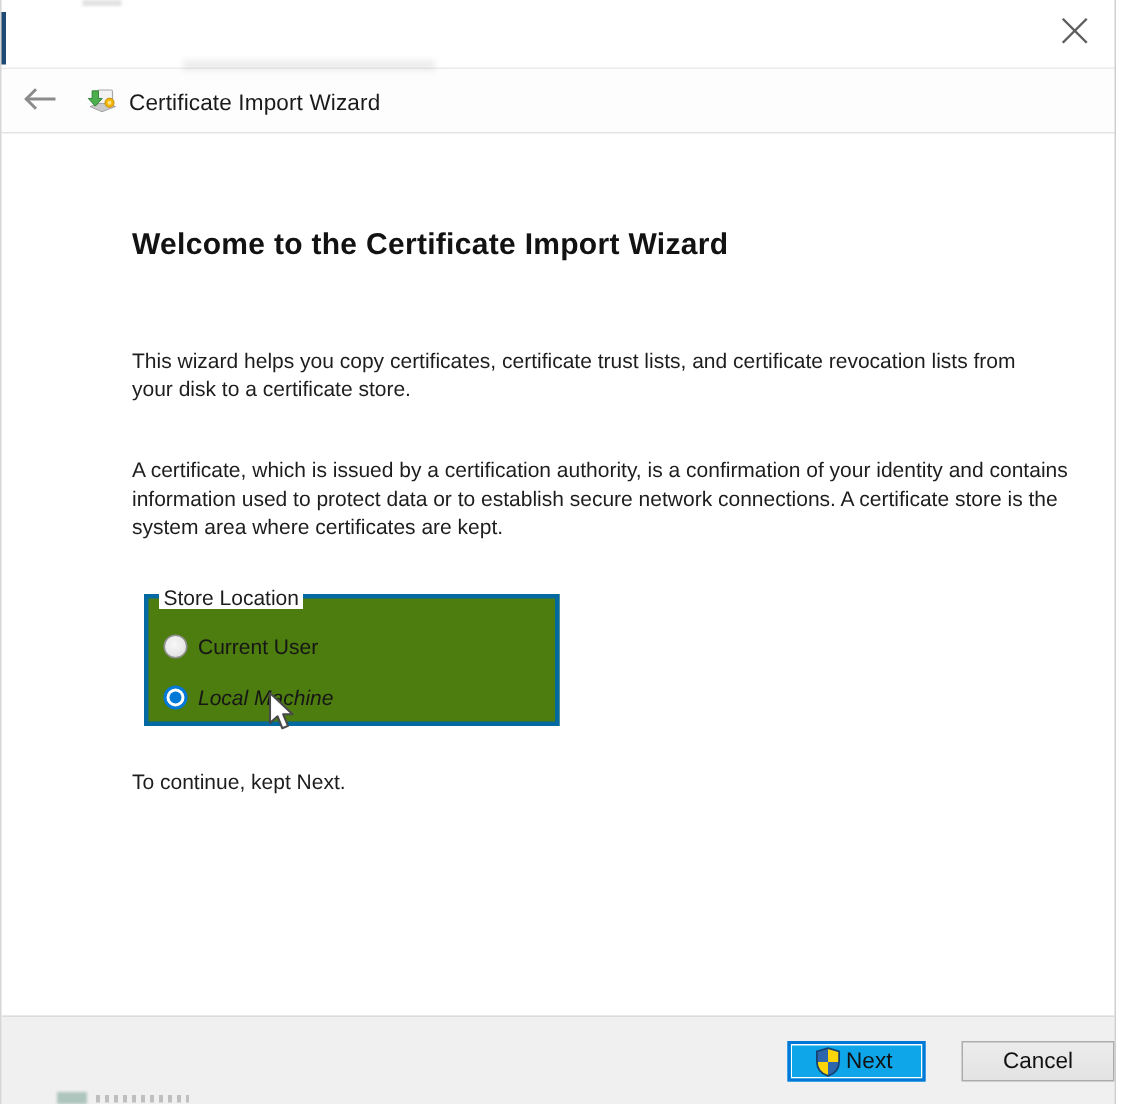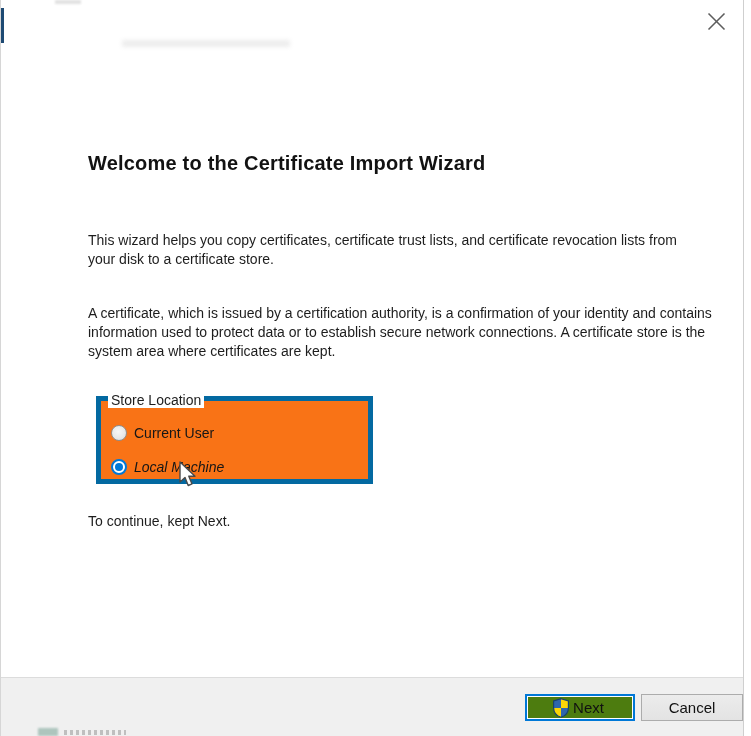--- a/index.html
+++ b/index.html
@@ -42,21 +42,21 @@
   .main-heading {
     position: absolute; left: 87px; top: 62px; width: 620px;
     font-size: 20px; font-weight: bold; color: #121212; letter-spacing: 0.2px;
   }
   .para { position: absolute; left: 87px; font-size: 14px; line-height: 19px; color: #1d1d1d; }
   .para-1 { top: 141px; width: 618px; }
   .para-2 { top: 214px; width: 626px; }
 
   .groupbox {
     position: absolute; left: 95px; top: 306px; width: 277px; height: 88px;
-    border: 5px solid #0369a1; background: #f97316;
+    border: 3px solid #0369a1; background: #4d7c0f;
   }
   .groupbox-legend {
     position: absolute; left: 7px; top: -9px; padding: 0 3px;
     background: #ffffff; font-size: 14px; color: #1d1d1d;
   }
   .radio-row { position: absolute; left: 10px; display: flex; align-items: center; height: 18px; }
   .radio-row-1 { top: 23px; }
   .radio-row-2 { top: 57px; font-style: italic; }
   .radio-circle {
     width: 16px; height: 16px; border-radius: 50%; margin-right: 7px; flex: 0 0 16px;
@@ -81,22 +81,22 @@
   
   .footer {
     position: absolute; left: 1px; top: 677px; width: 742px; height: 59px;
     background: #f0f0f0; border-top: 1px solid #dcdcdc;
   }
   .btn {
     position: absolute; top: 16px; height: 27px; display: flex; align-items: center; justify-content: center;
     font-size: 15px; color: #111111;
   }
   .btn-next {
-    left: 524px; width: 110px;
-    background: #4d7c0f; border: 2px solid #0078d7;
+    left: 524px; width: 92px;
+    background: #0ea5e9; border: 2px solid #0078d7;
     box-shadow: inset 0 0 0 1px #ffffff;
   }
   .btn-next .shield { width: 18px; height: 20px; margin-right: 3px; margin-left: -4px; }
   .btn-cancel {
     left: 640px; width: 102px;
     background: linear-gradient(#ececec, #e3e3e3); border: 1px solid #acacac;
   }
 
   
   .artifact { position: absolute; pointer-events: none; }
@@ -115,20 +115,40 @@
     <div class="close-btn">
       <span>
         <svg width="19" height="19" viewBox="0 0 19 19">
           <line x1="1.5" y1="1.5" x2="17.5" y2="17.5" stroke="#5d5d5d" stroke-width="1.6"></line>
           <line x1="17.5" y1="1.5" x2="1.5" y2="17.5" stroke="#5d5d5d" stroke-width="1.6"></line>
         </svg>
       </span>
     </div>
   </div>
 
+  <div class="header-band">
+    <div class="back-btn">
+      <span>
+        <svg width="24" height="16" viewBox="0 0 24 16">
+          <line x1="2" y1="8" x2="22" y2="8" stroke="#8b8b8b" stroke-width="2"></line>
+          <polyline points="9,1.5 2.5,8 9,14.5" fill="none" stroke="#8b8b8b" stroke-width="2"></polyline>
+        </svg>
+      </span>
+    </div>
+    <div class="header-icon">
+      <svg width="22" height="22" viewBox="0 0 22 22">
+        <polygon points="3,14 12,11 20,14 11,17.5" fill="#c9c9c9" stroke="#9a9a9a" stroke-width="0.6"></polygon>
+        <rect x="8" y="3" width="10" height="9" rx="1" fill="#f3f3f3" stroke="#a8a8a8" stroke-width="0.8"></rect>
+        <path d="M4 3 L9 3 L9 9 L12 9 L6.5 15 L1 9 L4 9 Z" fill="#4cae4c" stroke="#2e7d32" stroke-width="0.7" transform="translate(1,1) scale(0.85)"></path>
+        <circle cx="16" cy="11.5" r="3" fill="#f2b705" stroke="#c98f00" stroke-width="0.7"></circle>
+        <circle cx="16" cy="11.5" r="1.3" fill="#fde28a"></circle>
+      </svg>
+    </div>
+    <div class="header-title">Certificate Import Wizard</div>
+  </div>
 
   <div class="content">
     <div class="main-heading">Welcome to the Certificate Import Wizard</div>
     <div class="para para-2">A certificate, which is issued by a certification authority, is a confirmation of your identity and contains information used to protect data or to establish secure network connections. A certificate store is the system area where certificates are kept.</div>
     <div class="para para-1">This wizard helps you copy certificates, certificate trust lists, and certificate revocation lists from your disk to a certificate store.</div>
 
     <div class="groupbox">
       <div class="groupbox-legend">Store Location</div>
 
       <div class="radio-row radio-row-1">

